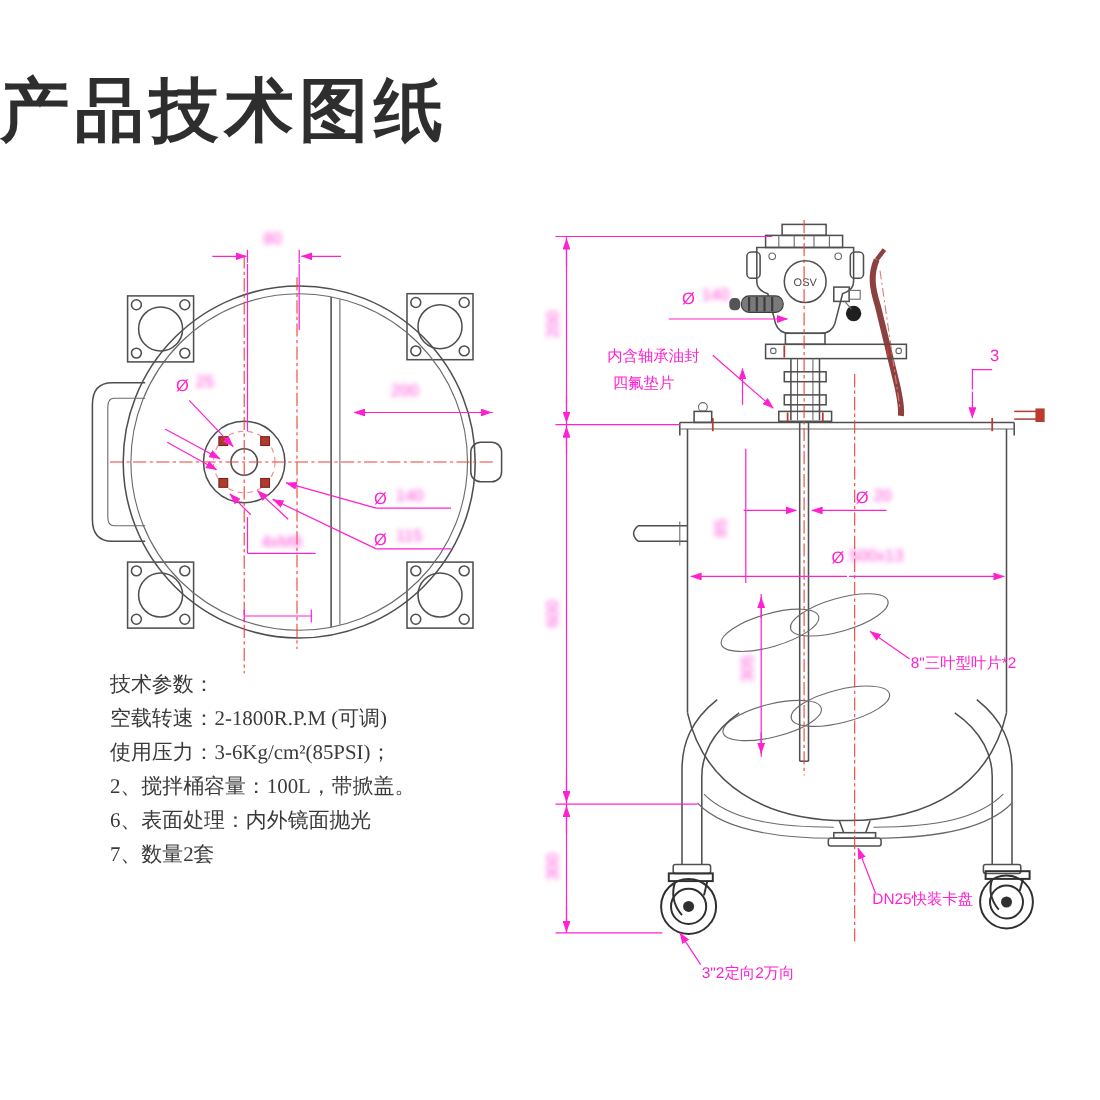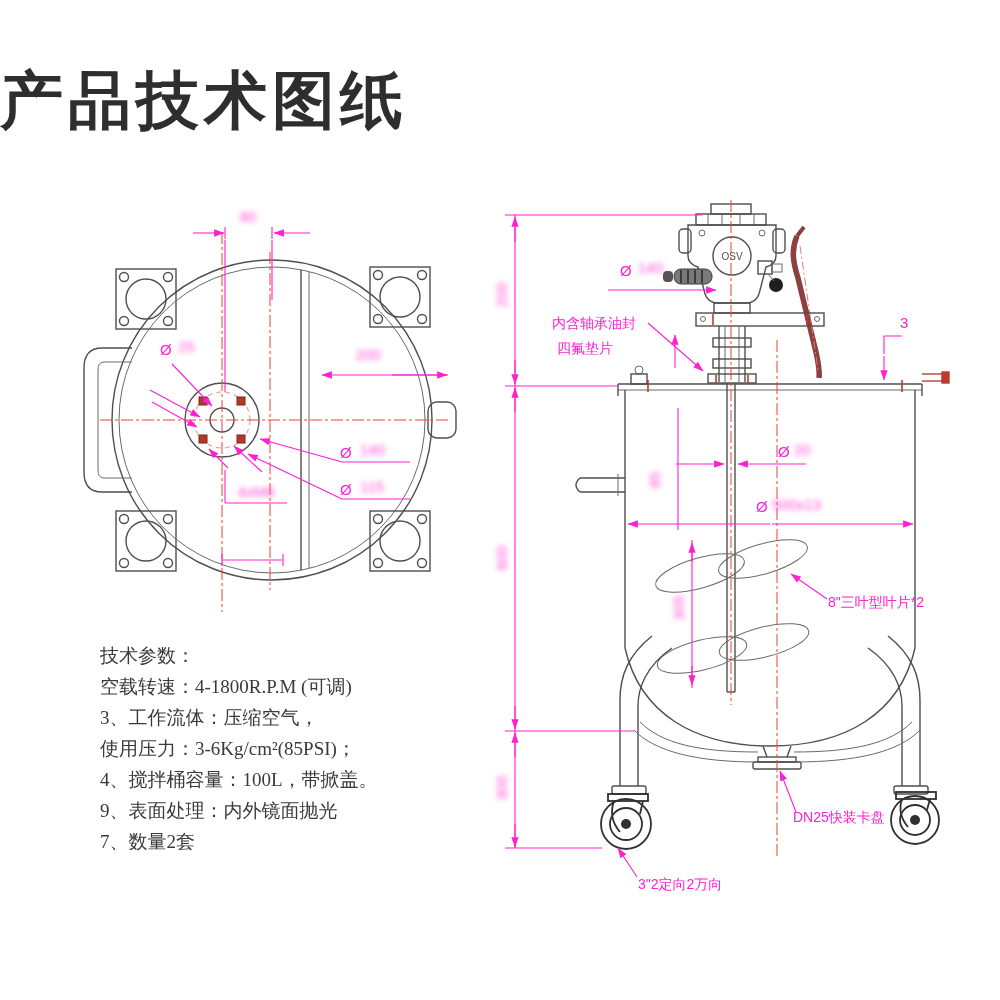--- a/index.html
+++ b/index.html
@@ -1,20 +1,20 @@
 <!DOCTYPE html>
 <html><head>
 <meta charset="utf-8">
 <style>
   html,body{margin:0;padding:0;background:#fff;}
   .page{position:relative;width:1000px;height:1000px;background:#fff;overflow:hidden;
         font-family:"Liberation Sans",sans-serif;}
   .title{position:absolute;top:58px;left:0;width:1000px;
          font-size:63px;font-weight:900;letter-spacing:5px;color:#2e2e2e;}
-  .specs{position:absolute;left:100px;top:640px;width:330px;color:#3a3a3a;
+  .specs{position:absolute;left:100px;top:607px;width:330px;color:#3a3a3a;
          font-family:"Liberation Serif","DejaVu Serif",serif;
          font-size:19px;line-height:31px;white-space:nowrap;}
   svg{position:absolute;left:0;top:0;}
   .ln{stroke:#4f4f4f;fill:none;stroke-width:1.4;}
   .lt{stroke:#6a6a6a;fill:none;stroke-width:1;}
   .red{stroke:#ee4135;fill:none;stroke-width:1;stroke-dasharray:12 3 3 3;}
   .redsm{stroke:#c0392b;stroke-width:1.6;fill:none;}
   .mag{stroke:#ff20d0;fill:none;stroke-width:1.1;}
   .magtxt{fill:#ff20d0;font-size:15px;}
   .bl{filter:blur(2.4px);fill:#ff4fd8;}
@@ -333,21 +333,20 @@
         <text class="note" x="793" y="822" font-size="13">DN25快装卡盘</text>
 
         <line class="mag" x1="637" y1="877" x2="618" y2="848" marker-end="url(#arr)"></line>
         <text class="note" x="638" y="889">3"2定向2万向</text>
       </g>
     </g>
   </svg>
 
   <div class="specs">
     <div>技术参数：</div>
-    <div>空载转速：4-1800R.P.M (可调)</div>
-    <div>3、工作流体：压缩空气，</div>
+    <div>空载转速：2-1800R.P.M (可调)</div>
     <div>使用压力：3-6Kg/cm²(85PSI)；</div>
-    <div>4、搅拌桶容量：100L，带掀盖。</div>
-    <div>9、表面处理：内外镜面抛光</div>
+    <div>2、搅拌桶容量：100L，带掀盖。</div>
+    <div>6、表面处理：内外镜面抛光</div>
     <div>7、数量2套</div>
   </div>
 
 </div>
 
 </body></html>

